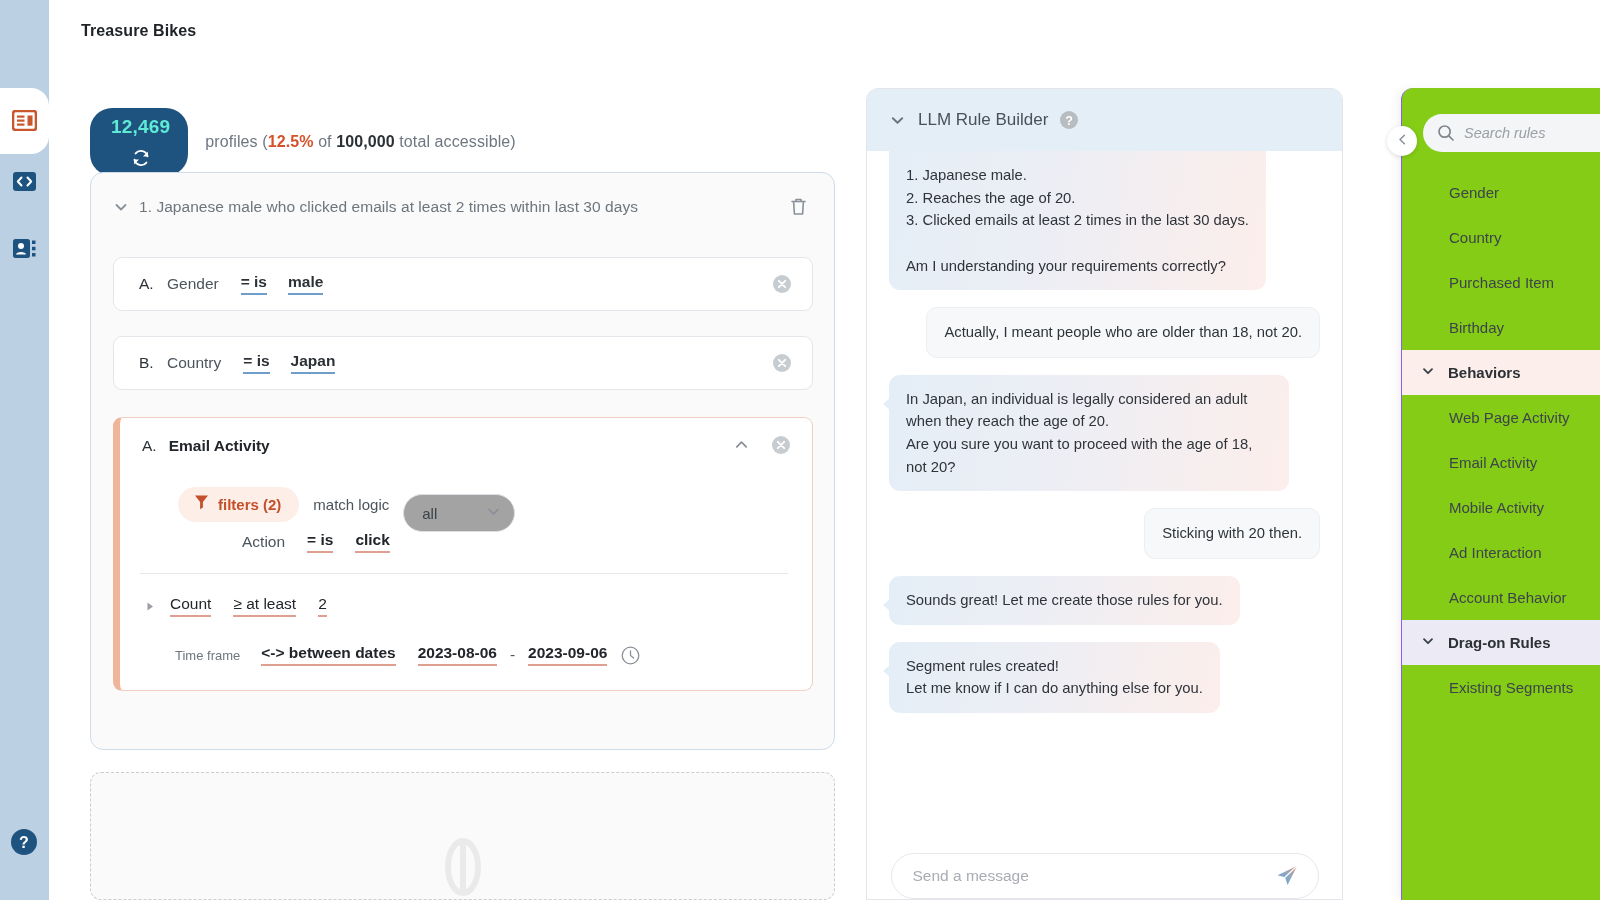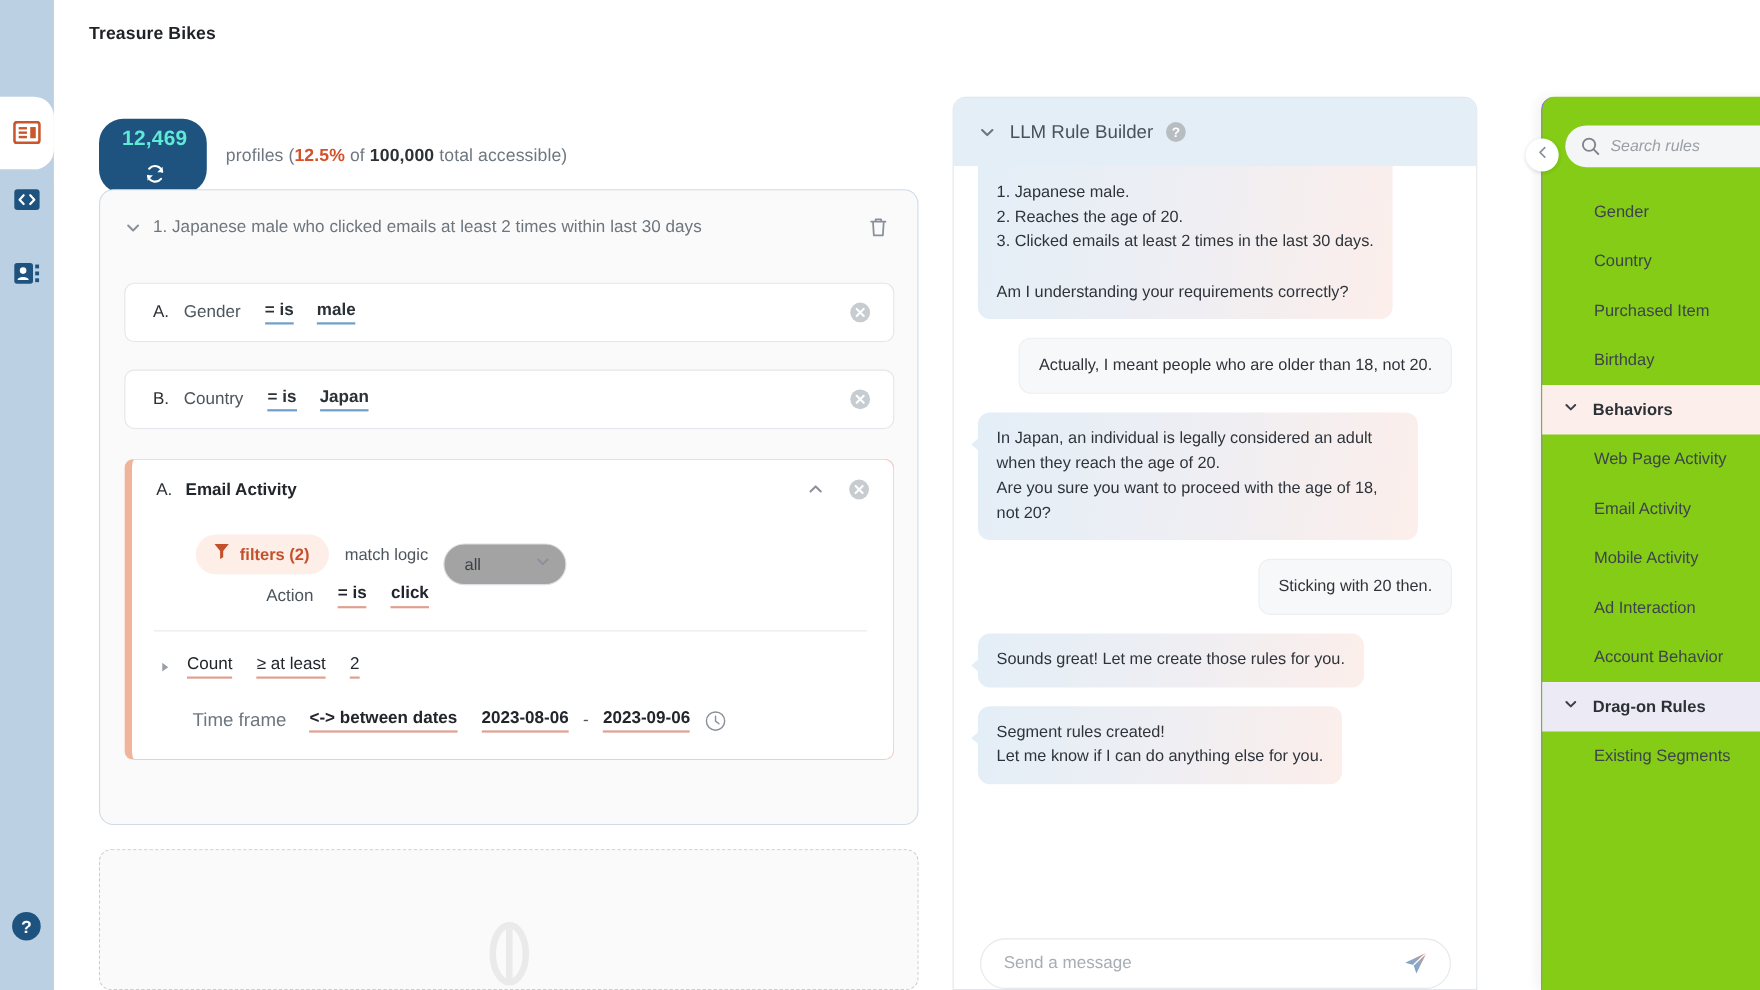--- a/index.html
+++ b/index.html
@@ -158,21 +158,21 @@
   .count-caret { width: 18px; display: flex; align-items: center; cursor: pointer; }
   .count-lbl, .count-op, .count-num {
     font-size: 15.5px; font-weight: normal; color: #22262b;
     border-bottom: 2px solid #e0a091; padding-bottom: 2px; cursor: pointer;
   }
   .count-lbl { margin-left: 8px; }
   .count-op { margin-left: 22px; }
   .count-num { margin-left: 22px; }
 
   .tf-row { position: absolute; left: 55px; top: 226px; display: flex; align-items: center; }
-  .tf-label { font-size: 17px; color: #6d757d; }
+  .tf-label { font-size: 13px; color: #6d757d; }
   .tf-op, .tf-d1, .tf-d2 {
     font-size: 15.5px; font-weight: bold; color: #22262b;
     border-bottom: 2px solid #e0a091; padding-bottom: 2px; cursor: pointer;
   }
   .tf-op { margin-left: 21px; }
   .tf-d1 { margin-left: 22px; }
   .tf-dash { margin: 0 13px; font-size: 15.5px; color: #4c545c; }
   .tf-clock { margin-left: 14px; display: flex; align-items: center; cursor: pointer; }
 
   

